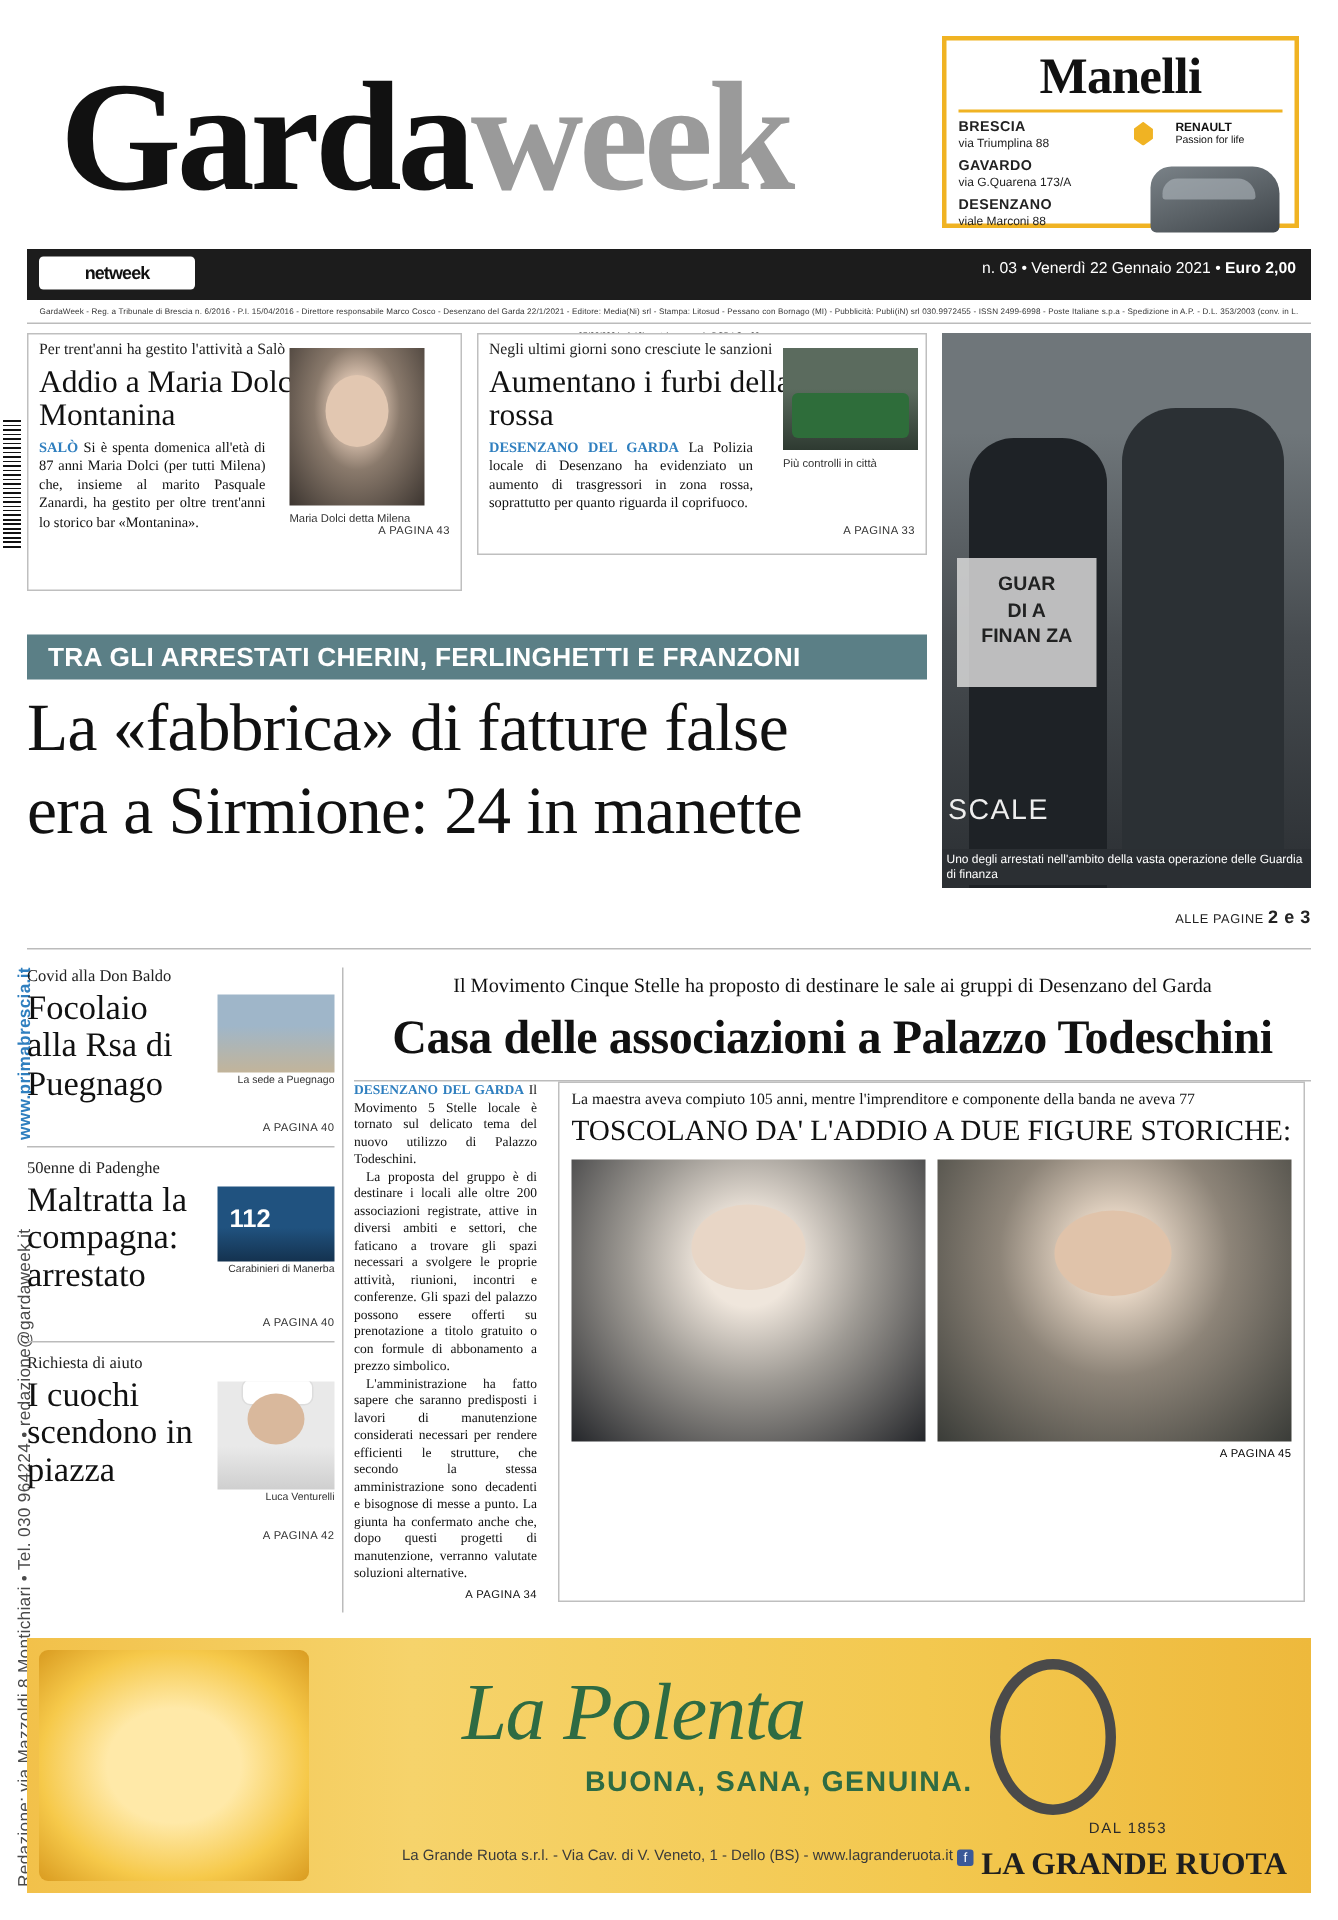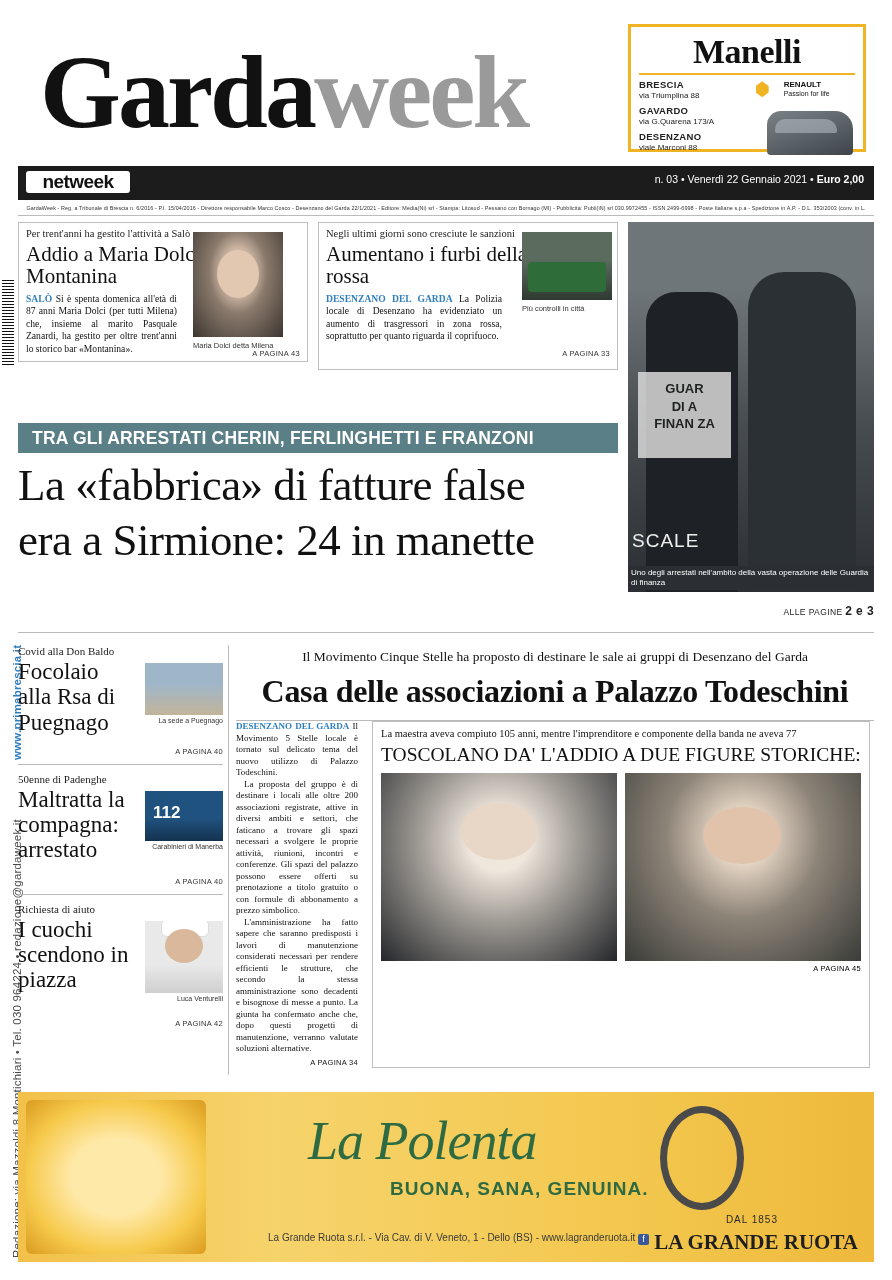--- a/index.html
+++ b/index.html
@@ -71,41 +71,41 @@
   }
 
   
   .netbar {
     position:absolute; left:18px; top:166px; width:856px; height:34px;
     background:#1c1c1c;
   }
   .netweek {
     position:absolute; left:8px; top:5px; width:104px; height:22px;
     background:#ffffff; border-radius:3px;
-    font-family:"Liberation Sans", sans-serif; font-size:19px; font-weight:bold;
+    font-family:"Liberation Sans", sans-serif; font-size:12px; font-weight:bold;
     color:#111; text-align:center; line-height:22px; letter-spacing:-0.6px;
   }
   .netbar-right {
     position:absolute; right:10px; top:7px;
     font-family:"Liberation Sans", sans-serif; font-size:10.5px; color:#fff;
   }
   .netbar-right .euro { font-weight:bold; }
 
   .colophon {
     position:absolute; left:18px; top:200px; width:856px; height:16px;
     font-family:"Liberation Sans", sans-serif; font-size:5.4px; color:#333;
     text-align:center; line-height:16px; letter-spacing:0.1px;
     border-bottom:1px solid #bbb;
   }
 
   
   .brief {
     position:absolute; border:1px solid #bfbfbf; background:#fff;
   }
-  .brief1 { left:18px; top:222px; width:290px; height:140px; }
+  .brief1 { left:18px; top:222px; width:290px; height:172px; }
   .brief2 { left:318px; top:222px; width:300px; height:148px; }
   .brief .kicker {
     font-family:"Liberation Serif", serif; font-size:10.5px; color:#222;
     padding:5px 7px 0; line-height:1.2;
   }
   .brief .hl {
     font-family:"Liberation Serif", serif; font-size:21px; line-height:1.08;
     padding:2px 7px 0; color:#111;
   }
   .brief .body {

